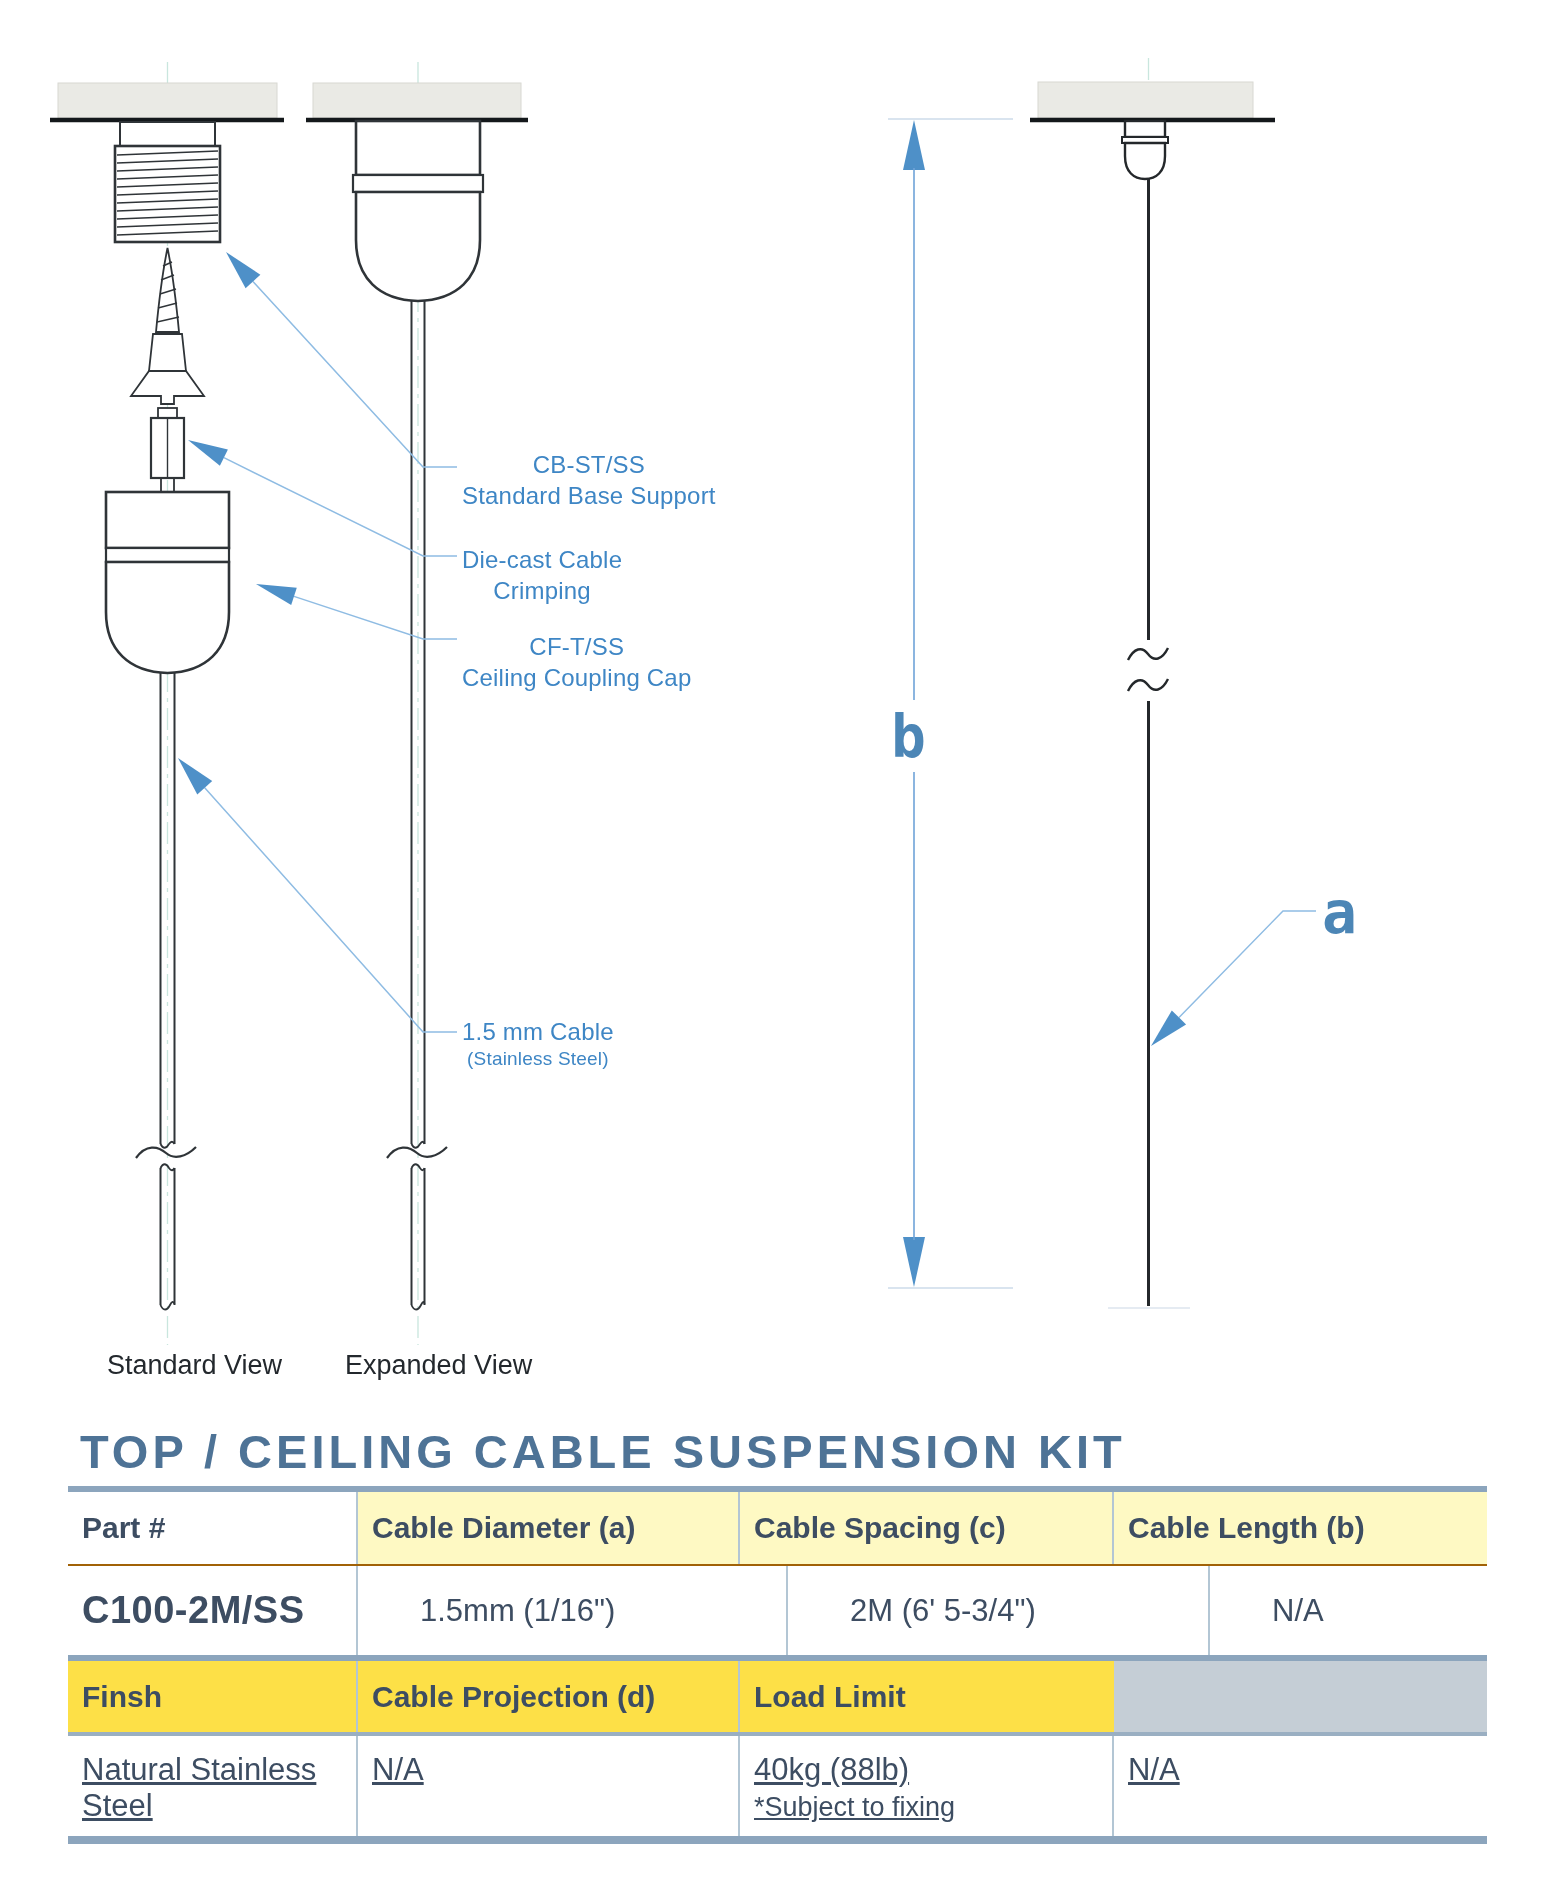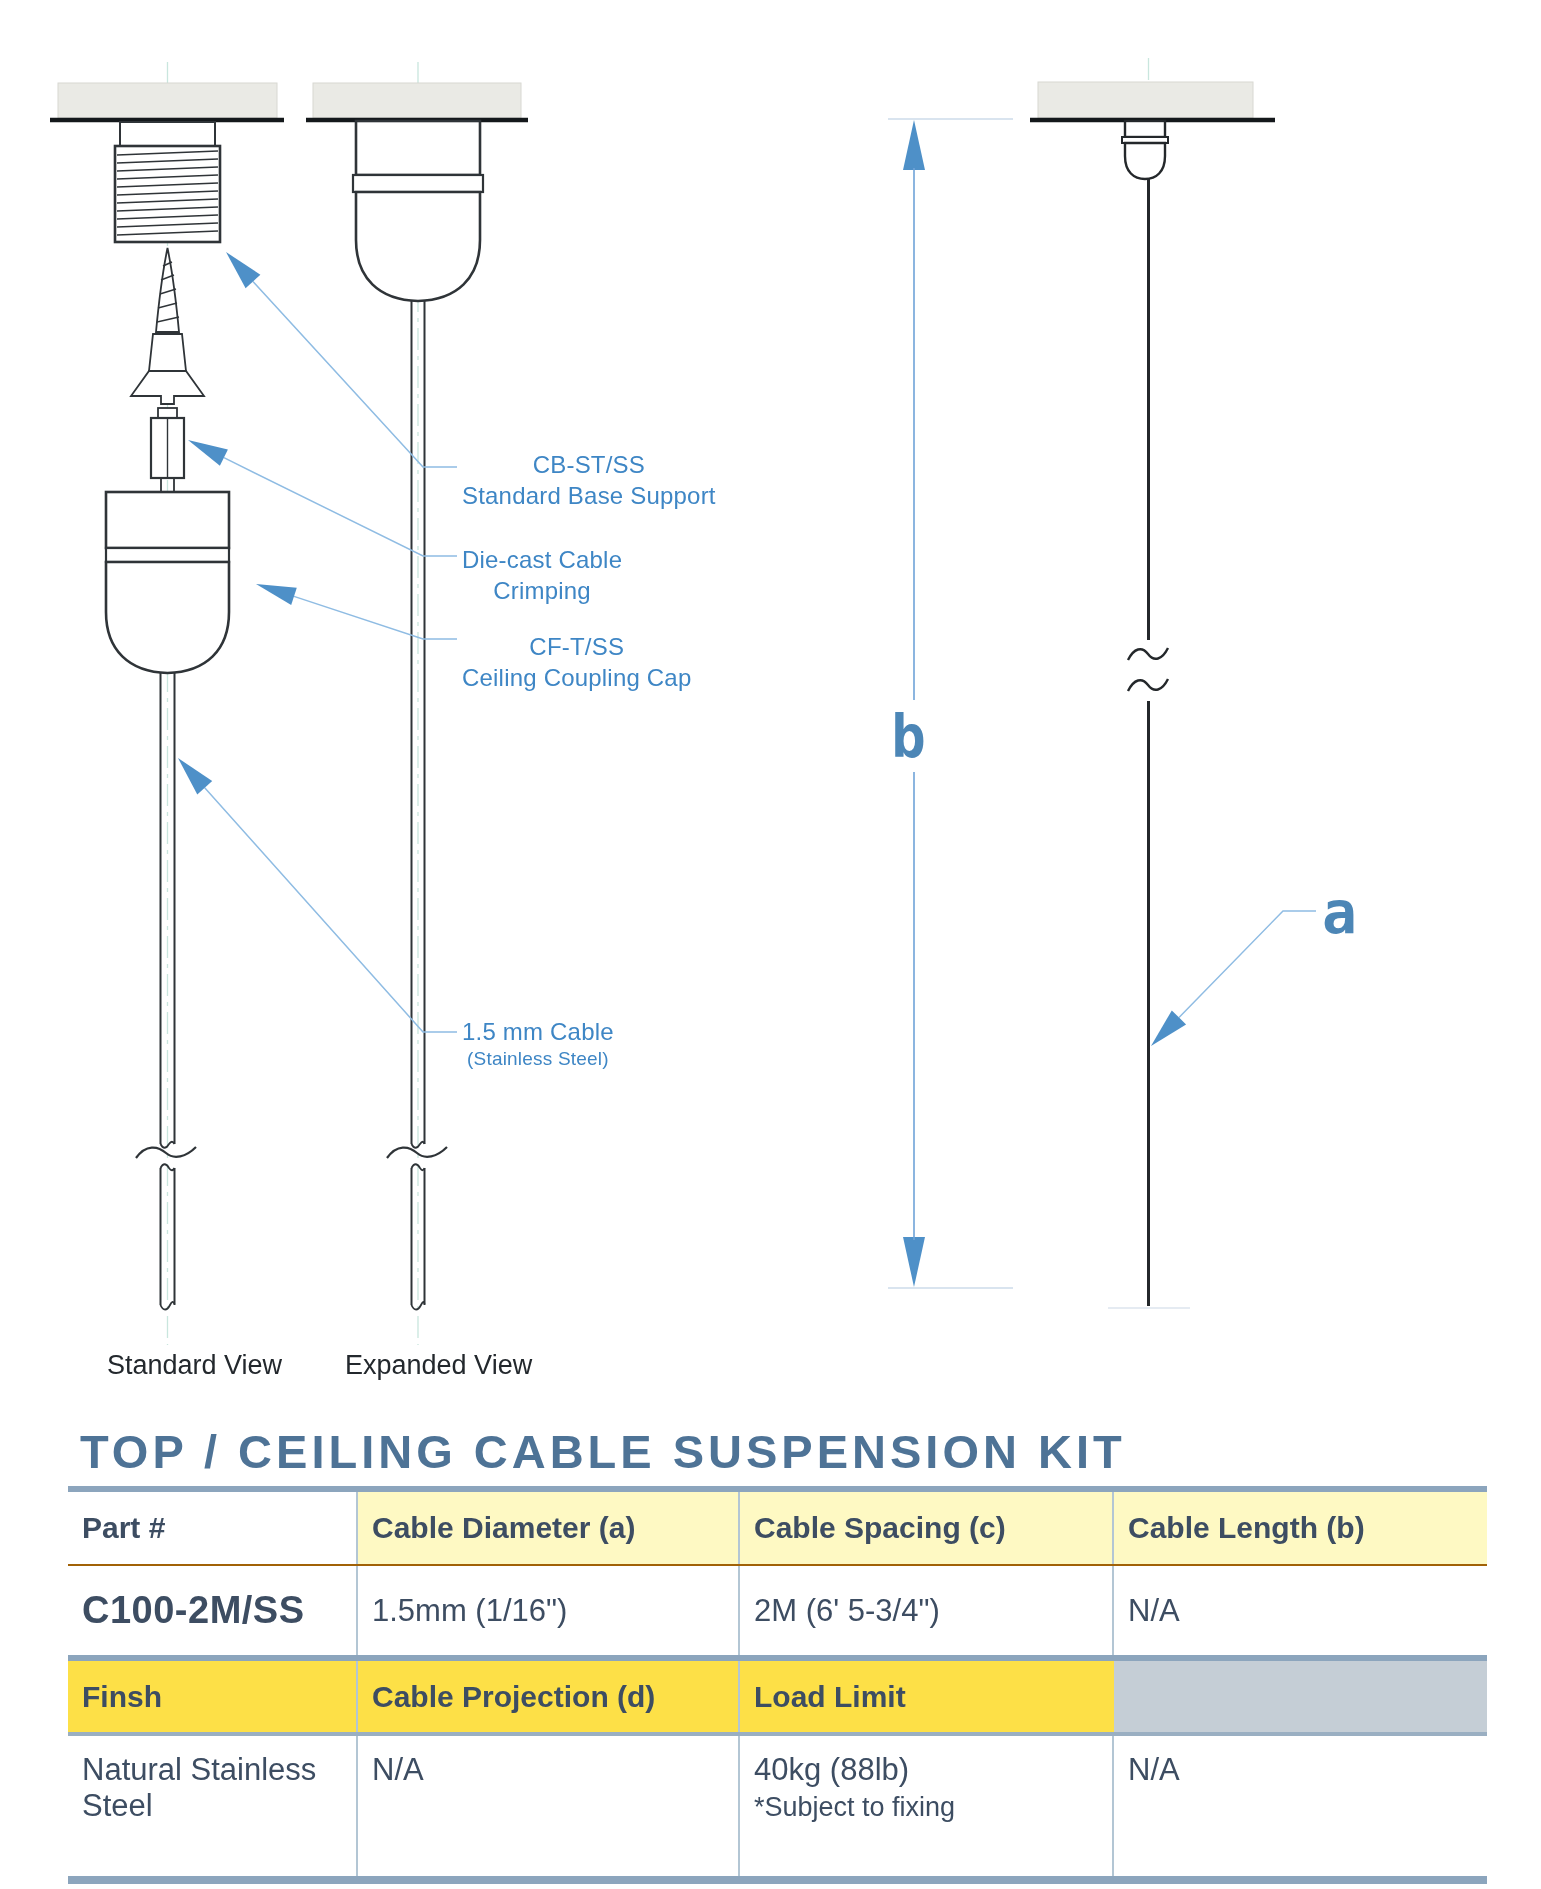--- a/index.html
+++ b/index.html
@@ -27,23 +27,23 @@
     color:#4E7396;font-size:47px;font-weight:700;letter-spacing:4px;white-space:nowrap;
   }
   
   .spec-table{
     position:absolute;left:68px;top:1486px;width:1419px;
     border-top:6px solid #8CA5BD;border-bottom:8px solid #8CA5BD;
     color:#3D4D62;
   }
   .t-row{display:grid;grid-template-columns:290px 382px 374px 373px;}
   .t-row.h1{height:72px;border-bottom:2px solid #a16207;}
-  .t-row.d1{height:89px;border-bottom:6px solid #8CA5BD;}
+  .t-row.d1{height:89px;border-bottom:6px solid #8CA5BD;gap:48px;}
   .t-row.h2{height:71px;border-bottom:4px solid #9AAFC2;background:#C5CED6;}
-  .t-row.d2{height:140px;}
+  .t-row.d2{height:100px;text-decoration:underline;}
   .cell{
     display:flex;flex-direction:column;justify-content:center;
     padding-left:14px;padding-right:8px;border-right:2px solid #B3C6D4;
     overflow:hidden;
   }
   .cell:last-child{border-right:none;}
   .h1 .cell{background:#fef9c3;}
   .h1 .cell.first{background:#ffffff;}
   .h2 .cell{background:#fde047;}
   .th{font-size:30px;font-weight:700;}

